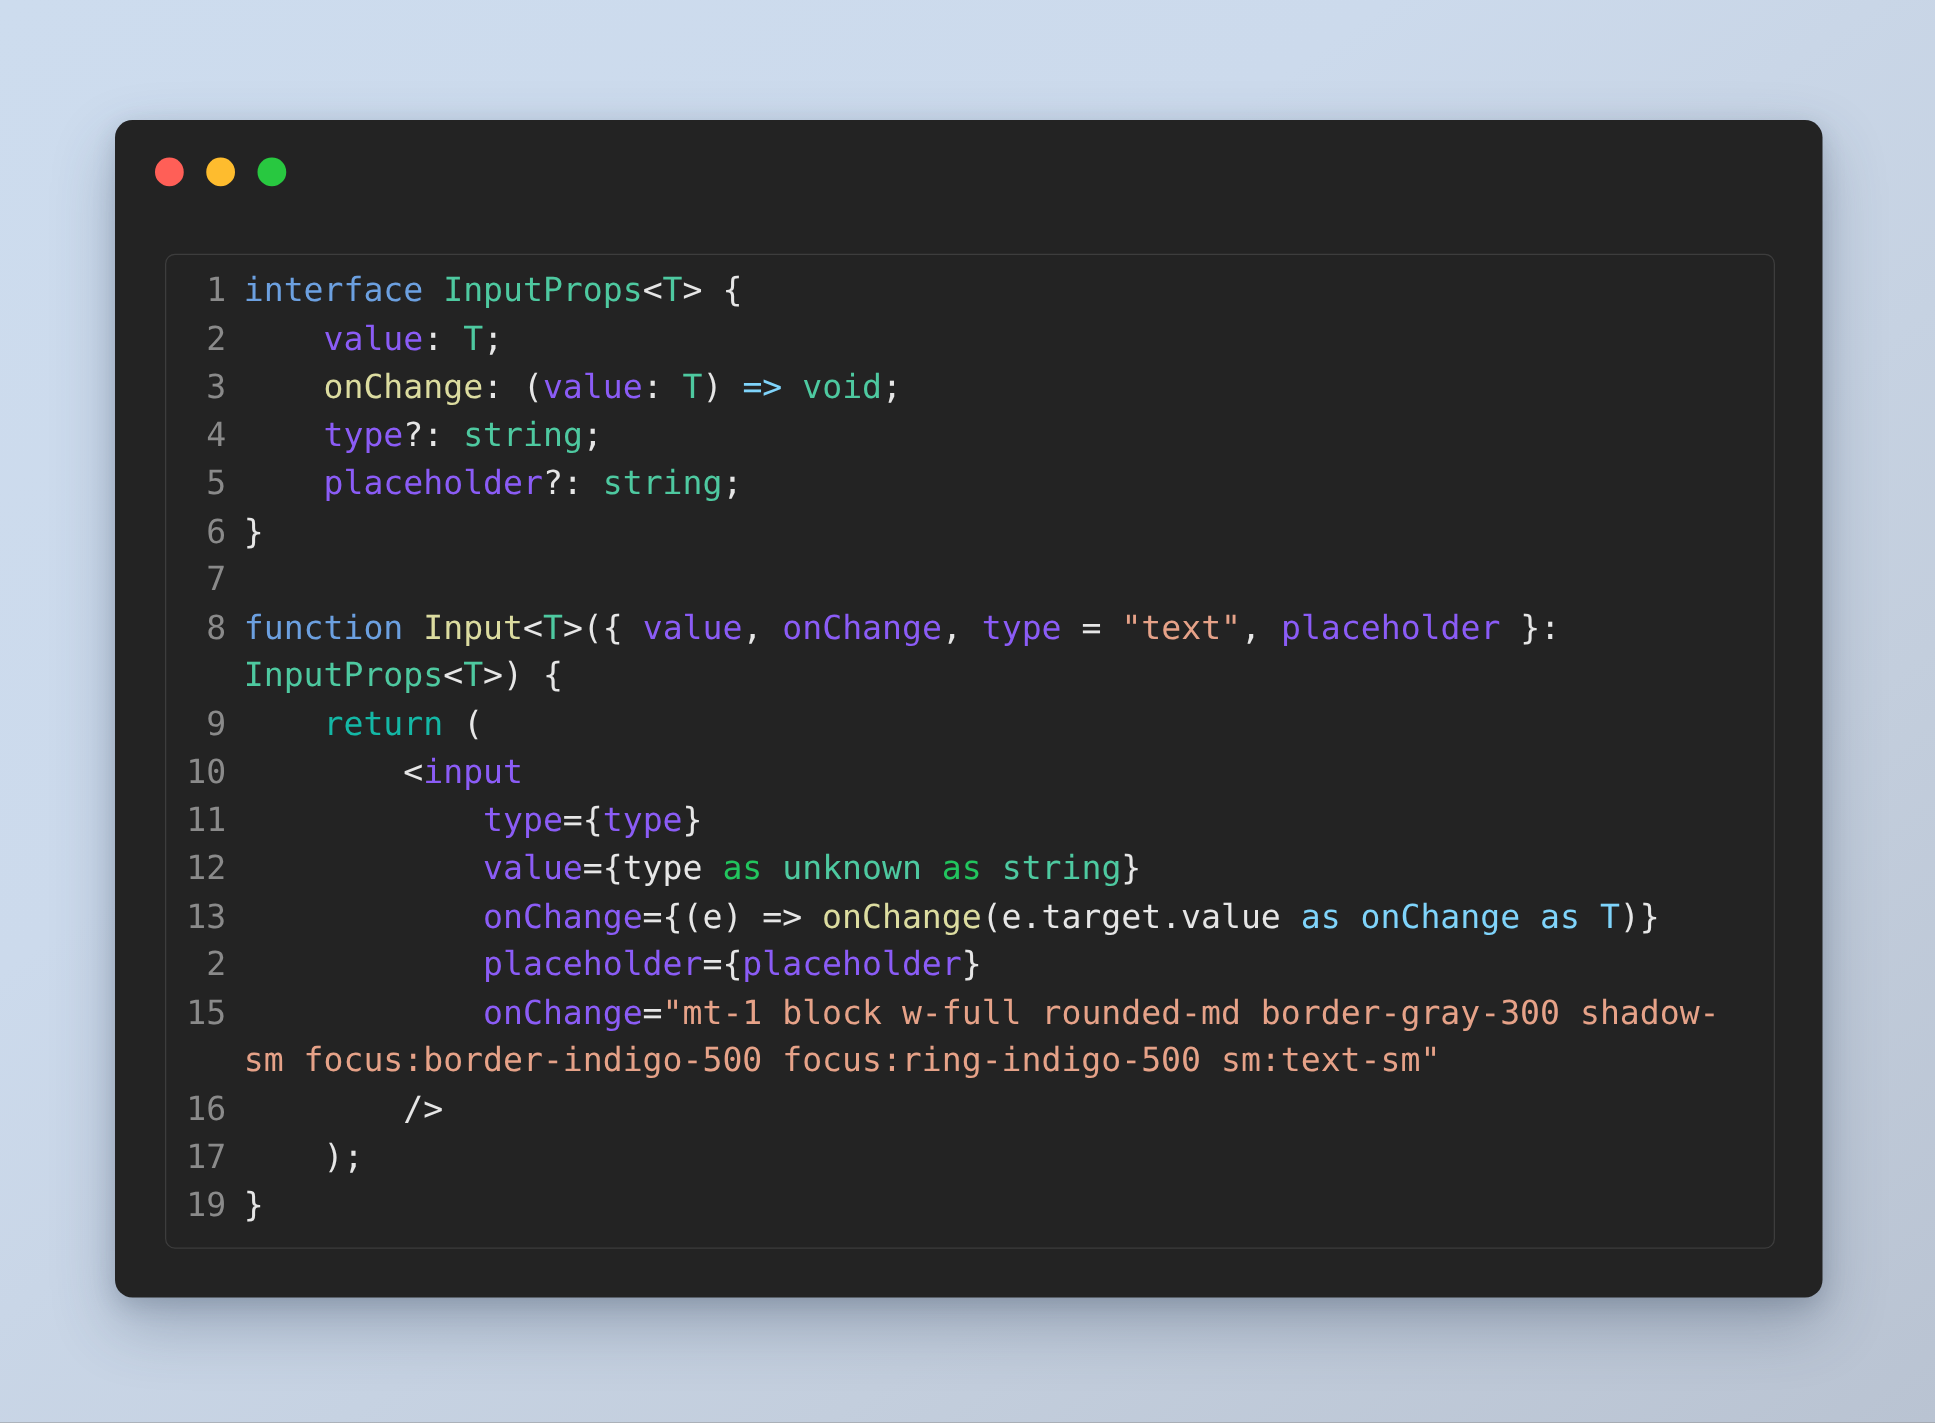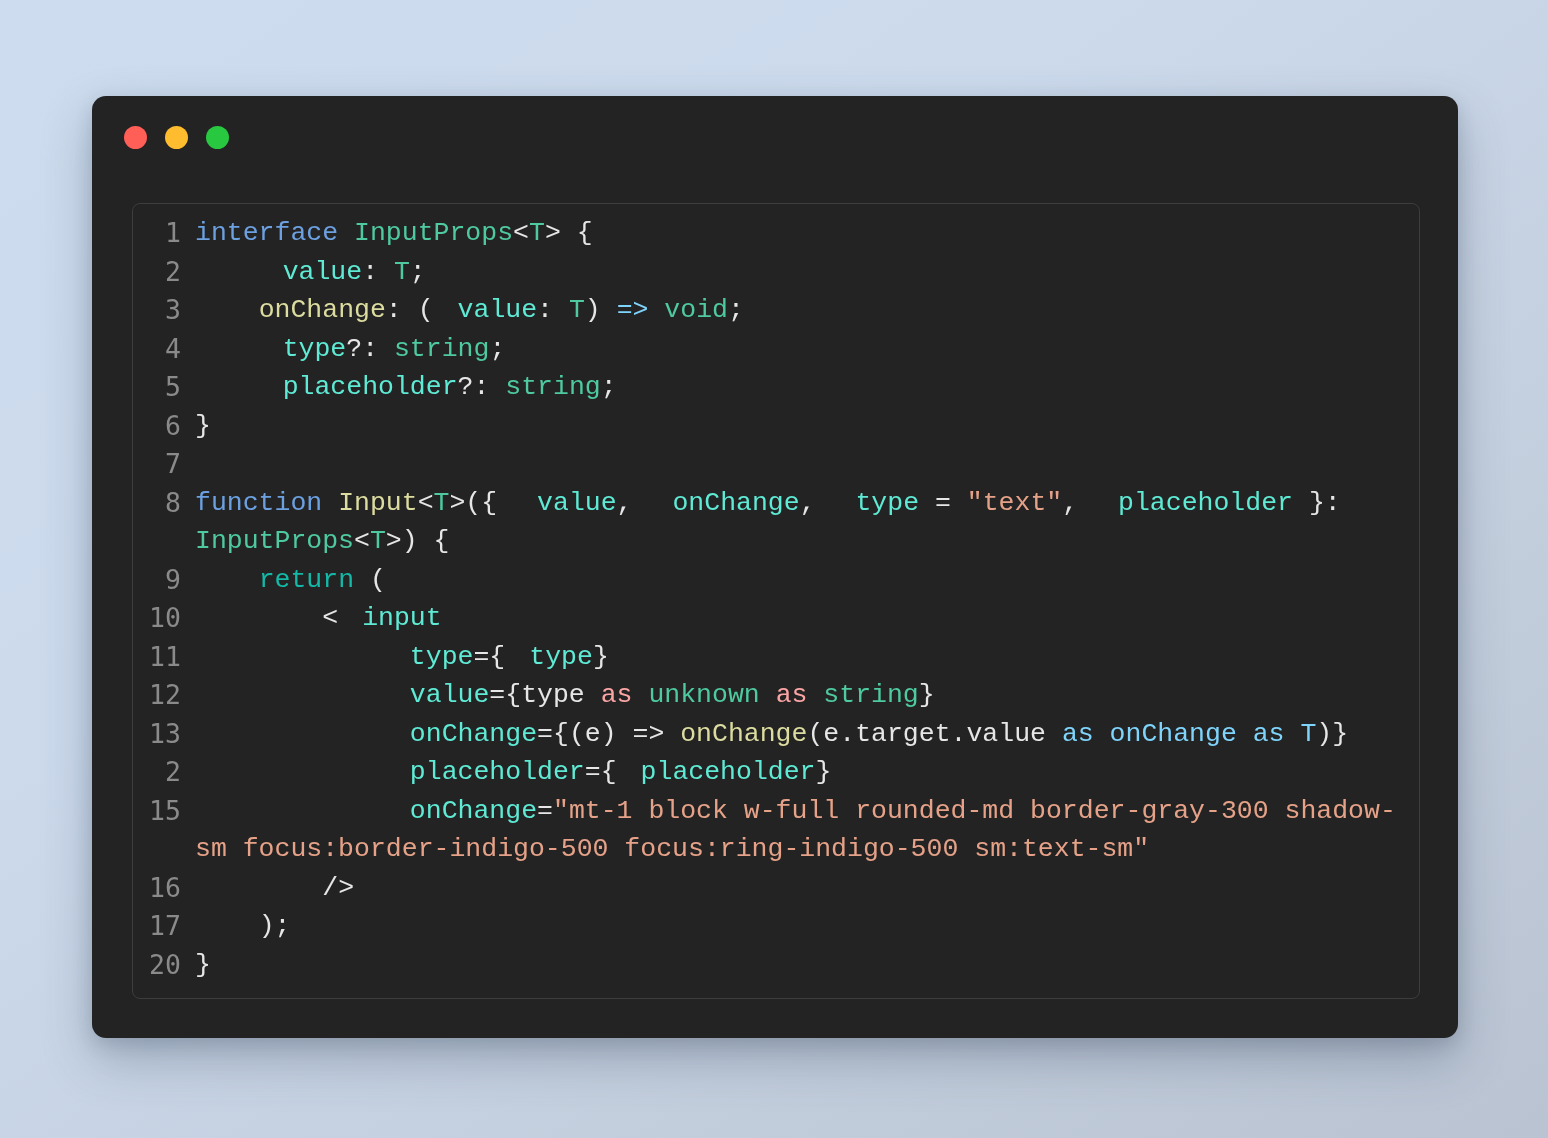--- a/index.html
+++ b/index.html
@@ -94,31 +94,30 @@
     line-height: 38.5px;
   }
 
   .code {
     flex: 1 1 auto;
     color: #e6e6e6;
     padding-right: 12px;
     white-space: pre-wrap;
     overflow-wrap: break-word;
     min-width: 0;
-    font-family: Liberation Mono, monospace;
   }
 
   
   .t-kw   { color: #6ca0e0; }  
   .t-type { color: #4ec9a0; }  
   .t-fn   { color: #dcdca0; }  
-  .t-prop { color: #5eead4; margin-left: 24px; }  
+  .t-prop { color: #8b5cf6; }  
   .t-ret  { color: #14b8a6; }  
   .t-op   { color: #7fd4fb; }  
-  .t-cast { color: #fca5a5; }  
+  .t-cast { color: #22c55e; }  
   .t-str  { color: #e6a288; }  
   .t-pun  { color: #e6e6e6; }  
 </style>
 </head>
 <body>
 
 <div class="stage">
 
   <div class="window">
 
@@ -212,21 +211,21 @@
           <span class="ln">16</span>
           <span class="code"><span class="t-pun">        /&gt;</span></span>
         </div>
 
         <div class="line">
           <span class="ln">17</span>
           <span class="code"><span class="t-pun">    );</span></span>
         </div>
 
         <div class="line">
-          <span class="ln">20</span>
+          <span class="ln">19</span>
           <span class="code"><span class="t-pun">}</span></span>
         </div>
 
       </div>
     </div>
 
   </div>
 </div>
 
 </body></html>

